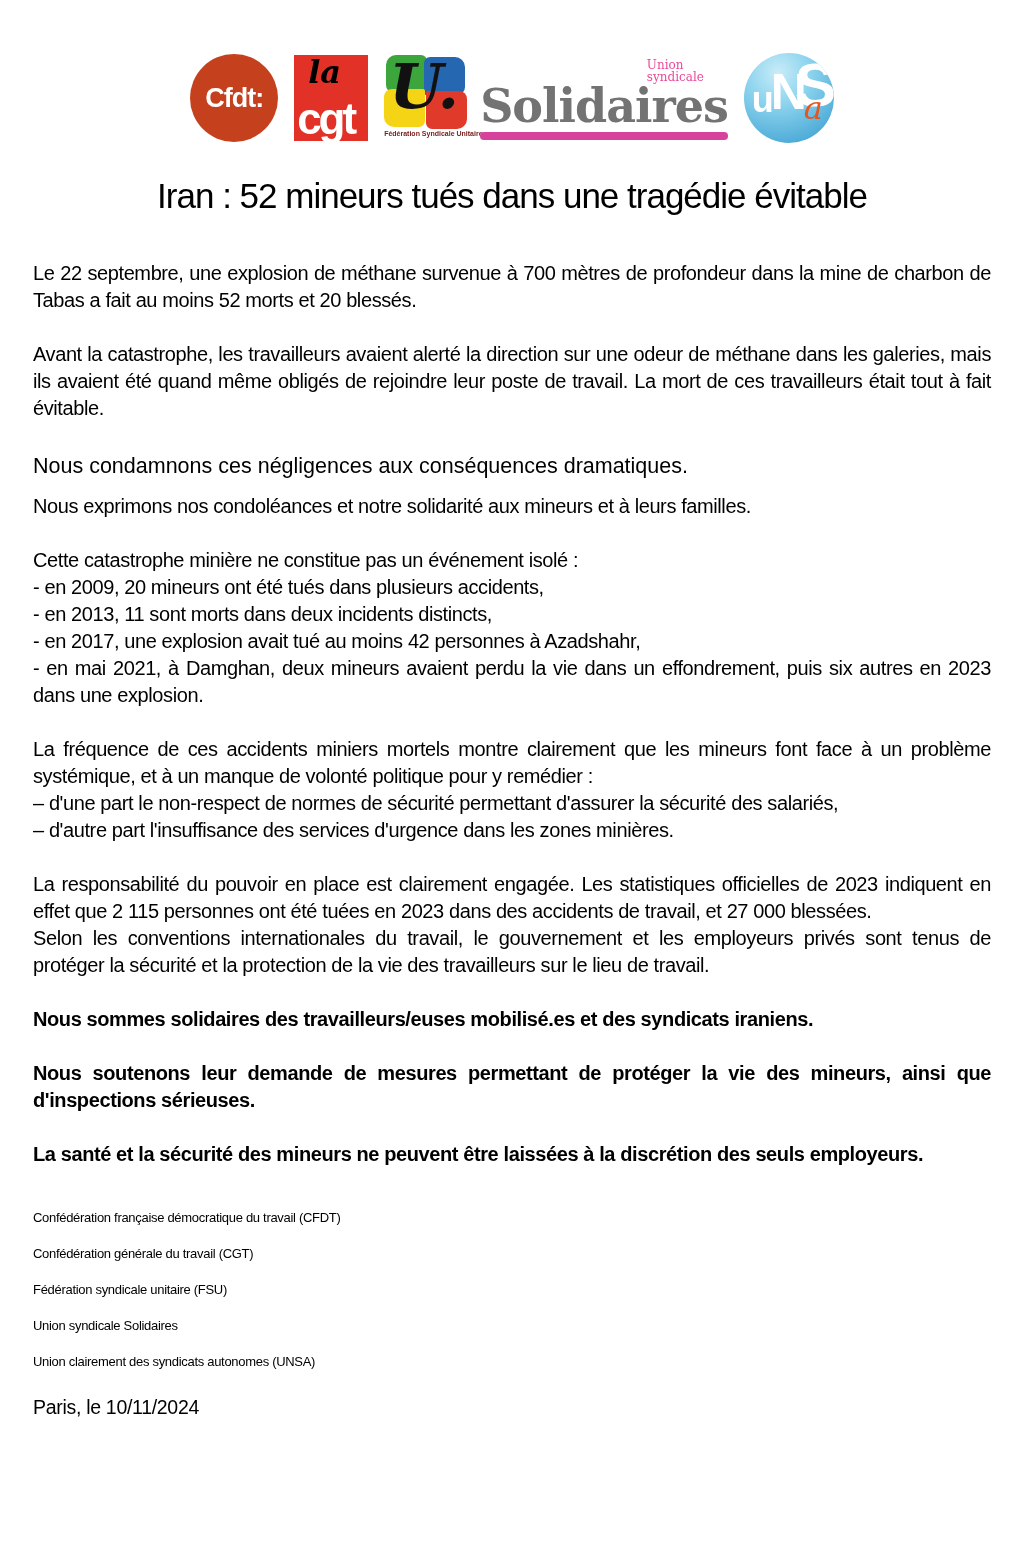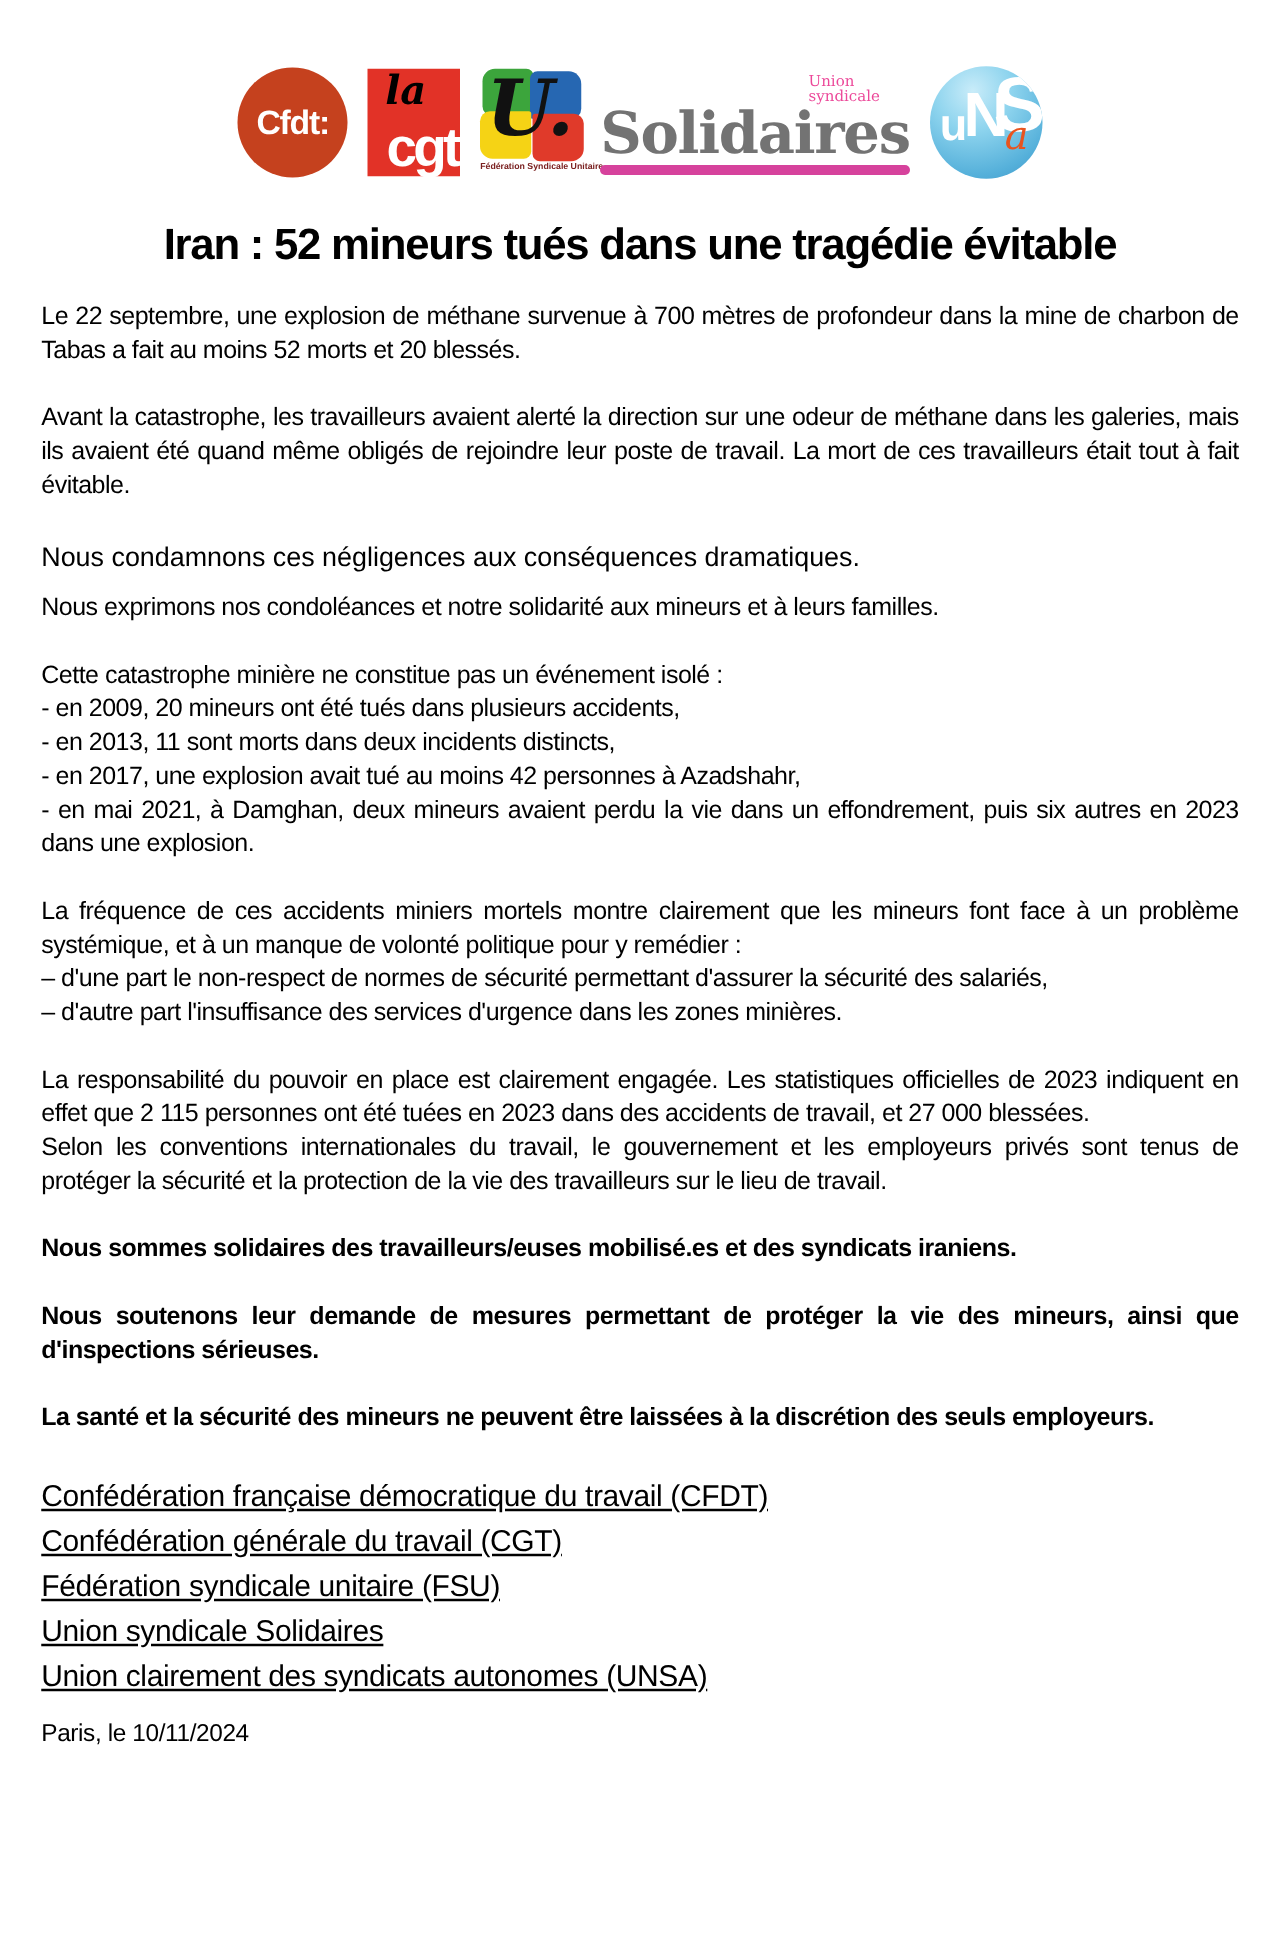--- a/index.html
+++ b/index.html
@@ -39,21 +39,20 @@
   }
   .cgt-la {
     position: absolute; top: 0px; left: 14px;
     color: #000000; font-family: "DejaVu Serif", serif;
     font-style: italic; font-weight: bold; font-size: 32px; line-height: 34px;
   }
   .cgt-text {
     position: absolute; bottom: 0px; left: 3px;
     color: #ffffff; font-weight: bold; font-size: 44px; line-height: 44px;
     letter-spacing: -3px;
-    margin-left: 12px;
   }
   .logo-fsu { width: 80px; position: relative; flex: 0 0 auto; margin-top: -4px; }
   .fsu-grid { width: 80px; height: 72px; position: relative; }
   .fsu-q { position: absolute; width: 41px; height: 38px; }
   .fsu-q.green  { left: 2px;  top: 0;   background: #3CA53C; border-radius: 10px 6px 2px 8px; }
   .fsu-q.blue   { left: 40px; top: 2px; background: #2667B2; border-radius: 6px 10px 8px 2px; }
   .fsu-q.yellow { left: 0;    top: 34px; background: #F5D315; border-radius: 8px 2px 6px 10px; }
   .fsu-q.red    { left: 42px; top: 36px; background: #E03A2A; border-radius: 2px 8px 10px 6px; }
   .fsu-u {
     position: absolute; left: 0; top: -8px; width: 80px; text-align: center;
@@ -90,42 +89,42 @@
   .unsa-n { left: 27px; top: 10px; font-size: 50px; }
   .unsa-s { left: 51px; top: -4px; font-size: 62px; }
   .unsa-a {
     left: 60px; top: 36px; font-size: 32px; color: #E8541F !important;
     font-family: "DejaVu Serif", serif; font-style: italic; font-weight: normal !important;
   }
 
   
   .doc-title {
     text-align: center;
-    font-weight: bold;
+    font-weight: normal;
     font-size: 35px;
     letter-spacing: -1px;
-    margin: 0 0 24px 0;
+    margin: 0 0 44px 0;
   }
 
   
   .narrow { letter-spacing: -0.4px; }
   p, .para { margin: 0; font-size: 20px; line-height: 27px; }
   .gap { margin-top: 27px; }
   .just { text-align: justify; }
   .lead-sentence {
     font-size: 21.5px; letter-spacing: 0; margin-top: 31px; margin-bottom: 13px;
   }
   .list-block div { font-size: 20px; line-height: 27px; }
   .bold-para { font-weight: bold; }
   .block-line { display: block; }
 
   
   .signatures { margin-top: 32px; }
   .signatures .sig {
-    font-size: 24px; line-height: 36px; letter-spacing: -0.3px; text-decoration: underline;
+    font-size: 13px; line-height: 36px; letter-spacing: -0.3px;
   }
   .date-line { margin-top: 16px; font-size: 19.5px; letter-spacing: -0.3px; }
 </style>
 </head>
 <body>
 
 <div class="page">
 
   <div class="logo-row">
 

